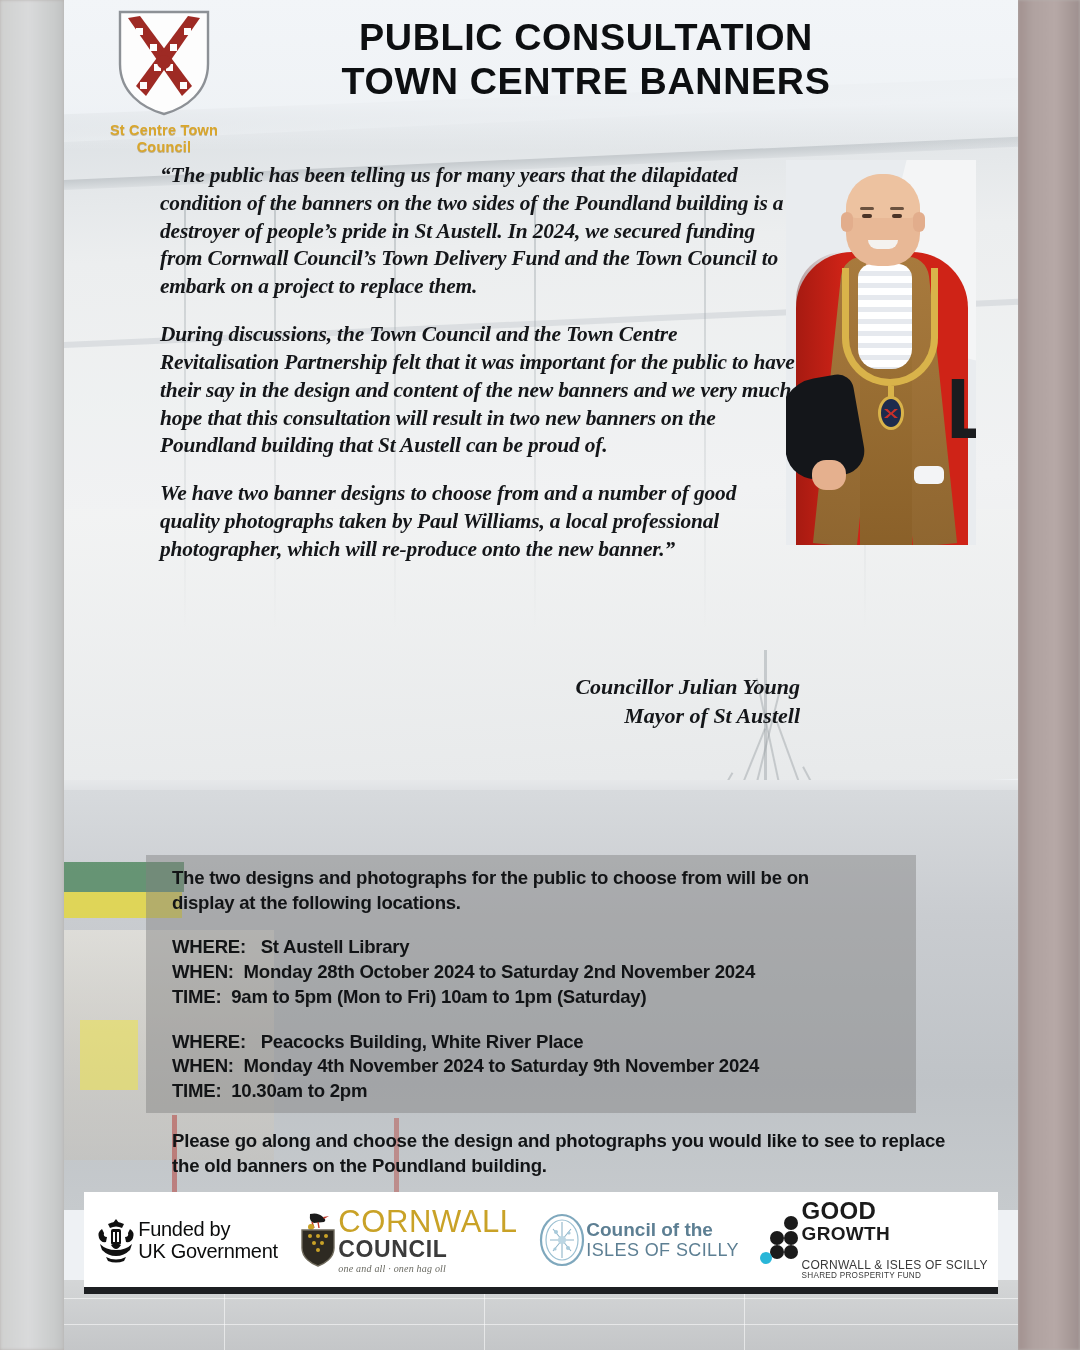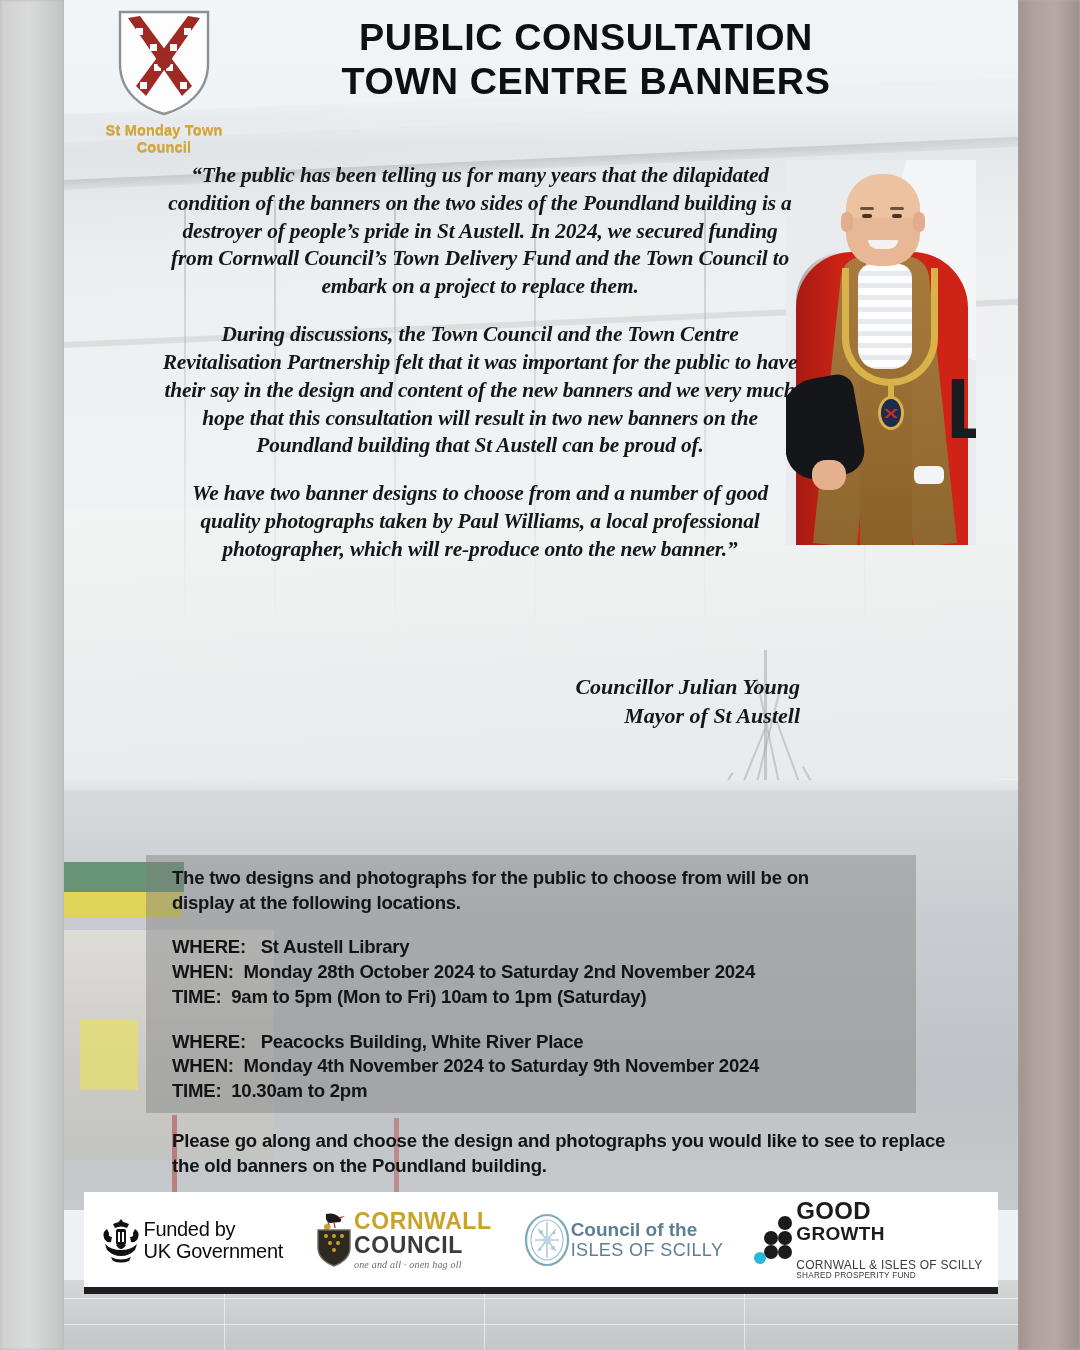--- a/index.html
+++ b/index.html
@@ -231,21 +231,21 @@
 
   
   .quote{
     position:absolute; left:96px; top:162px; width:640px;
     font-family:"Liberation Serif", serif;
     font-weight:bold; font-style:italic;
     font-size:21.4px; line-height:1.30;
     color:#141619;
     letter-spacing:-.15px;
   }
-  .quote p{ margin-bottom:20px;text-align:center; }
+  .quote p{ margin-bottom:20px; }
   .signature{
     position:absolute; left:96px; top:672px; width:640px;
     text-align:right;
     font-family:"Liberation Serif", serif;
     font-weight:bold; font-style:italic;
     font-size:22px; line-height:1.34; color:#141619;
   }
 
   
   .locations-panel{
@@ -286,22 +286,22 @@
   .ukgov-crest{ width:44px; height:46px; }
   .ukgov-text{
     font-family:"Liberation Sans", sans-serif; font-size:20px; line-height:1.12;
     color:#0b0c0c; letter-spacing:-.3px;
   }
 
   
   .cc-shield{ width:40px; height:56px; }
   .cc-text{ line-height:1; }
   .cc-cornwall{
-    font-family:"Liberation Sans", sans-serif; font-weight:bold;
-    font-size:23px; color:#c9a227; letter-spacing:.6px;
+    font-family:"Liberation Sans", sans-serif; font-weight:normal;
+    font-size:31px; color:#c9a227; letter-spacing:.6px;
   }
   .cc-council{
     font-family:"Liberation Sans", sans-serif; font-weight:bold;
     font-size:23px; color:#3b3b3b; letter-spacing:.6px; margin-top:1px;
   }
   .cc-tag{
     font-family:"Liberation Serif", serif; font-style:italic;
     font-size:10px; color:#6a6a62; margin-top:3px; letter-spacing:.2px;
   }
 
@@ -389,21 +389,21 @@
             <rect x="56" y="58" width="7" height="7"></rect>
             <rect x="70" y="76" width="7" height="7"></rect>
             <rect x="74" y="22" width="7" height="7"></rect>
             <rect x="60" y="38" width="7" height="7"></rect>
             <rect x="44" y="58" width="7" height="7"></rect>
             <rect x="30" y="76" width="7" height="7"></rect>
           </g>
           <circle cx="54" cy="56" r="7" fill="#9e2a24"></circle>
         </svg>
         <div class="crest-name">
-          <div>St Monday Town</div>
+          <div>St Centre Town</div>
           <div>Council</div>
         </div>
       </div>
 
       <div class="title-block">
         <div class="title-line">PUBLIC CONSULTATION</div>
         <div class="title-line">TOWN CENTRE BANNERS</div>
       </div>
     </div>
 

